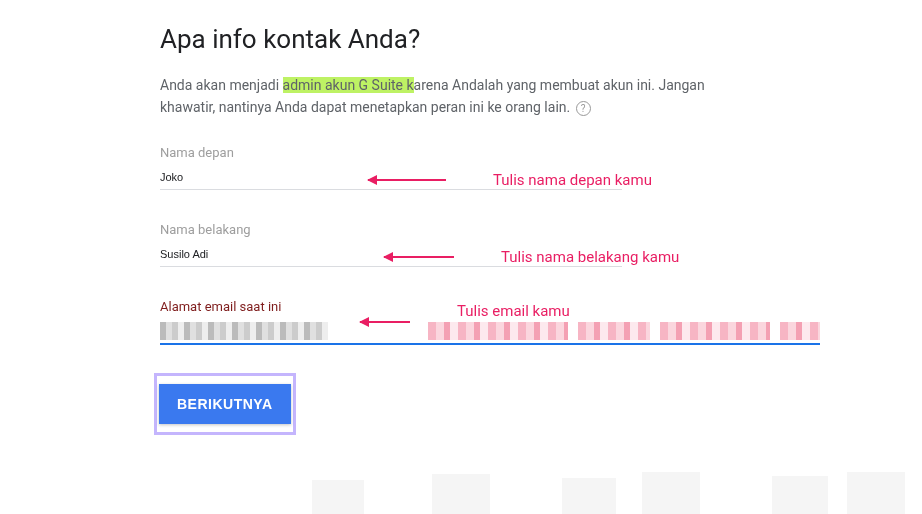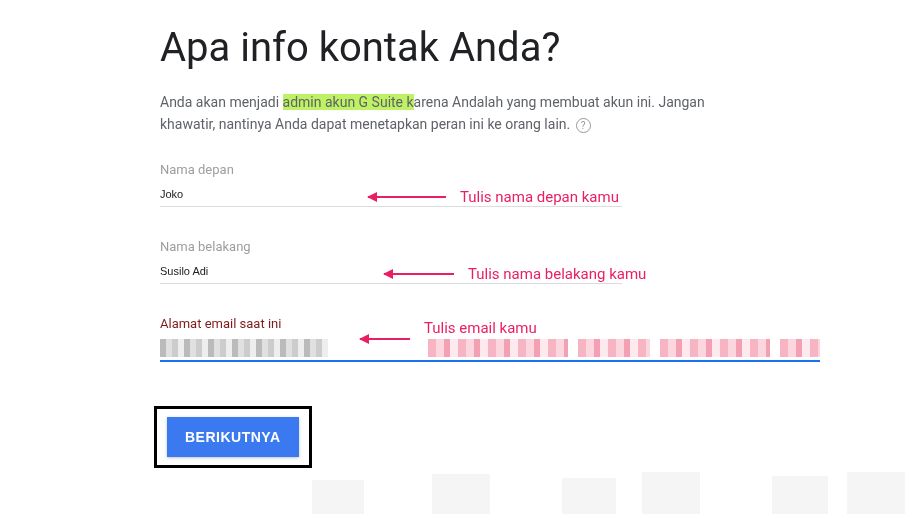--- a/index.html
+++ b/index.html
@@ -9,21 +9,21 @@
       width: 922px;
       height: 514px;
       position: relative;
       overflow: hidden;
     }
     .container {
       padding: 24px 0 0 160px;
       max-width: 760px;
     }
     .title {
-      font-size: 40px;
+      font-size: 26px;
       font-weight: 400;
       color: #202124;
       margin-bottom: 20px;
     }
     .description {
       font-size: 14px;
       color: #5f6368;
       line-height: 1.6;
       margin-bottom: 26px;
     }
@@ -76,20 +76,21 @@
       margin-right: 2px;
     }
     .pix-gray { background: repeating-linear-gradient(90deg,#bbb 0 6px,#e0e0e0 6px 12px,#ccc 12px 18px,#eee 18px 24px); }
     .pix-pink { background: repeating-linear-gradient(90deg,#f7b5c4 0 8px,#fbd6de 8px 16px,#f4a0b3 16px 22px,#fde9ee 22px 30px); }
     .arrow-container {
       display: inline-flex;
       align-items: center;
       position: absolute;
       color: #e91e63;
       font-size: 15px;
+      gap: 33px;
     }
     .arrow-line {
       display: inline-block;
       height: 2px;
       background: #e91e63;
       position: relative;
     }
     .arrow-line::before {
       content: "";
       position: absolute;
@@ -109,23 +110,23 @@
       border: none;
       padding: 12px 18px;
       font-size: 14px;
       font-weight: 600;
       letter-spacing: 0.5px;
       cursor: pointer;
       box-shadow: 0 1px 3px rgba(60,64,67,0.3);
     }
     .button-highlight-box {
       display: inline-block;
-      border: 3px solid #000000;
-      padding: 8px 10px;
-      margin-top: 44px;
+      border: 3px solid #c4b5fd;
+      padding: 8px 2px;
+      margin-top: 28px;
       margin-left: -6px;
     }
     .bg-buildings {
       position: absolute;
       bottom: 0;
       right: 0;
       width: 620px;
       height: 50px;
       pointer-events: none;
     }

